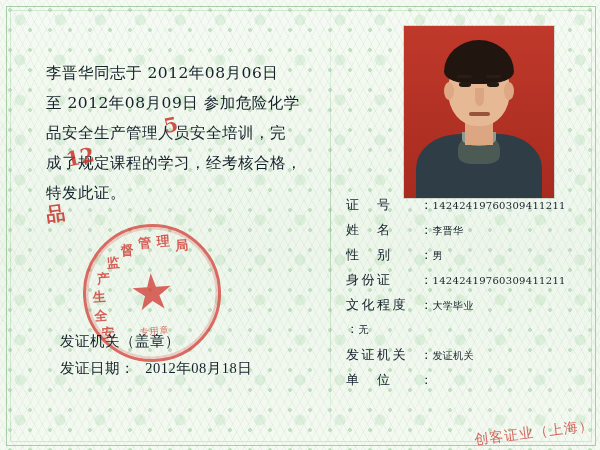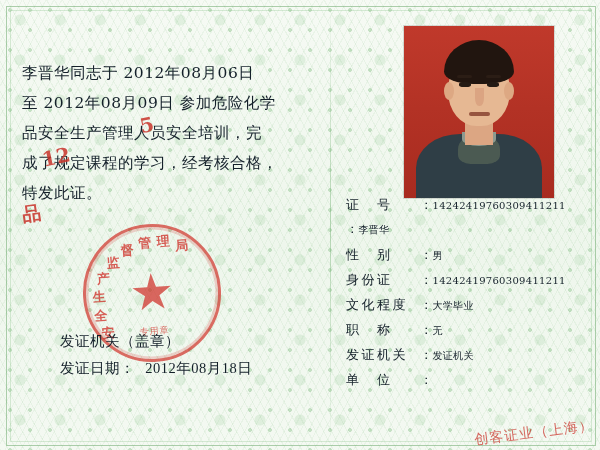--- a/index.html
+++ b/index.html
@@ -52,21 +52,21 @@
   .divider {
     position: absolute;
     left: 330px; top: 16px;
     width: 1px; height: 420px;
     background: linear-gradient(180deg, rgba(120,180,120,0.05), rgba(120,180,120,0.5), rgba(120,180,120,0.05));
   }
 
   
   .body-text {
     position: absolute;
-    left: 22px;
+    left: 46px;
     top: 58px;
     width: 278px;
     font-family: "DejaVu Serif", "Liberation Serif", serif;
     font-size: 15.5px;
     line-height: 30px;
     color: #14202a;
     letter-spacing: 0.5px;
   }
   .body-text .ln {
     white-space: nowrap;
@@ -378,40 +378,40 @@
     <div class="ph-mouth"></div>
   </div>
 
   <div class="fields">
     <div class="field">
       <span class="lbl">证　号</span>
       <span class="colon">：</span>
       <span class="val">14242419760309411211</span>
     </div>
     <div class="field">
+      <span class="lbl">姓　名</span>
       <span class="colon">：</span>
       <span class="val">李晋华</span>
     </div>
     <div class="field">
       <span class="lbl">性　别</span>
       <span class="colon">：</span>
       <span class="val">男</span>
     </div>
     <div class="field">
       <span class="lbl">身份证</span>
       <span class="colon">：</span>
       <span class="val">14242419760309411211</span>
     </div>
     <div class="field">
       <span class="lbl">文化程度</span>
       <span class="colon">：</span>
       <span class="val">大学毕业</span>
     </div>
     <div class="field">
-      <span class="lbl">职　称</span>
       <span class="colon">：</span>
       <span class="val">无</span>
     </div>
     <div class="field">
       <span class="lbl">发证机关</span>
       <span class="colon">：</span>
       <span class="val">发证机关</span>
     </div>
     <div class="field tall">
       <span class="lbl">单　位</span>

